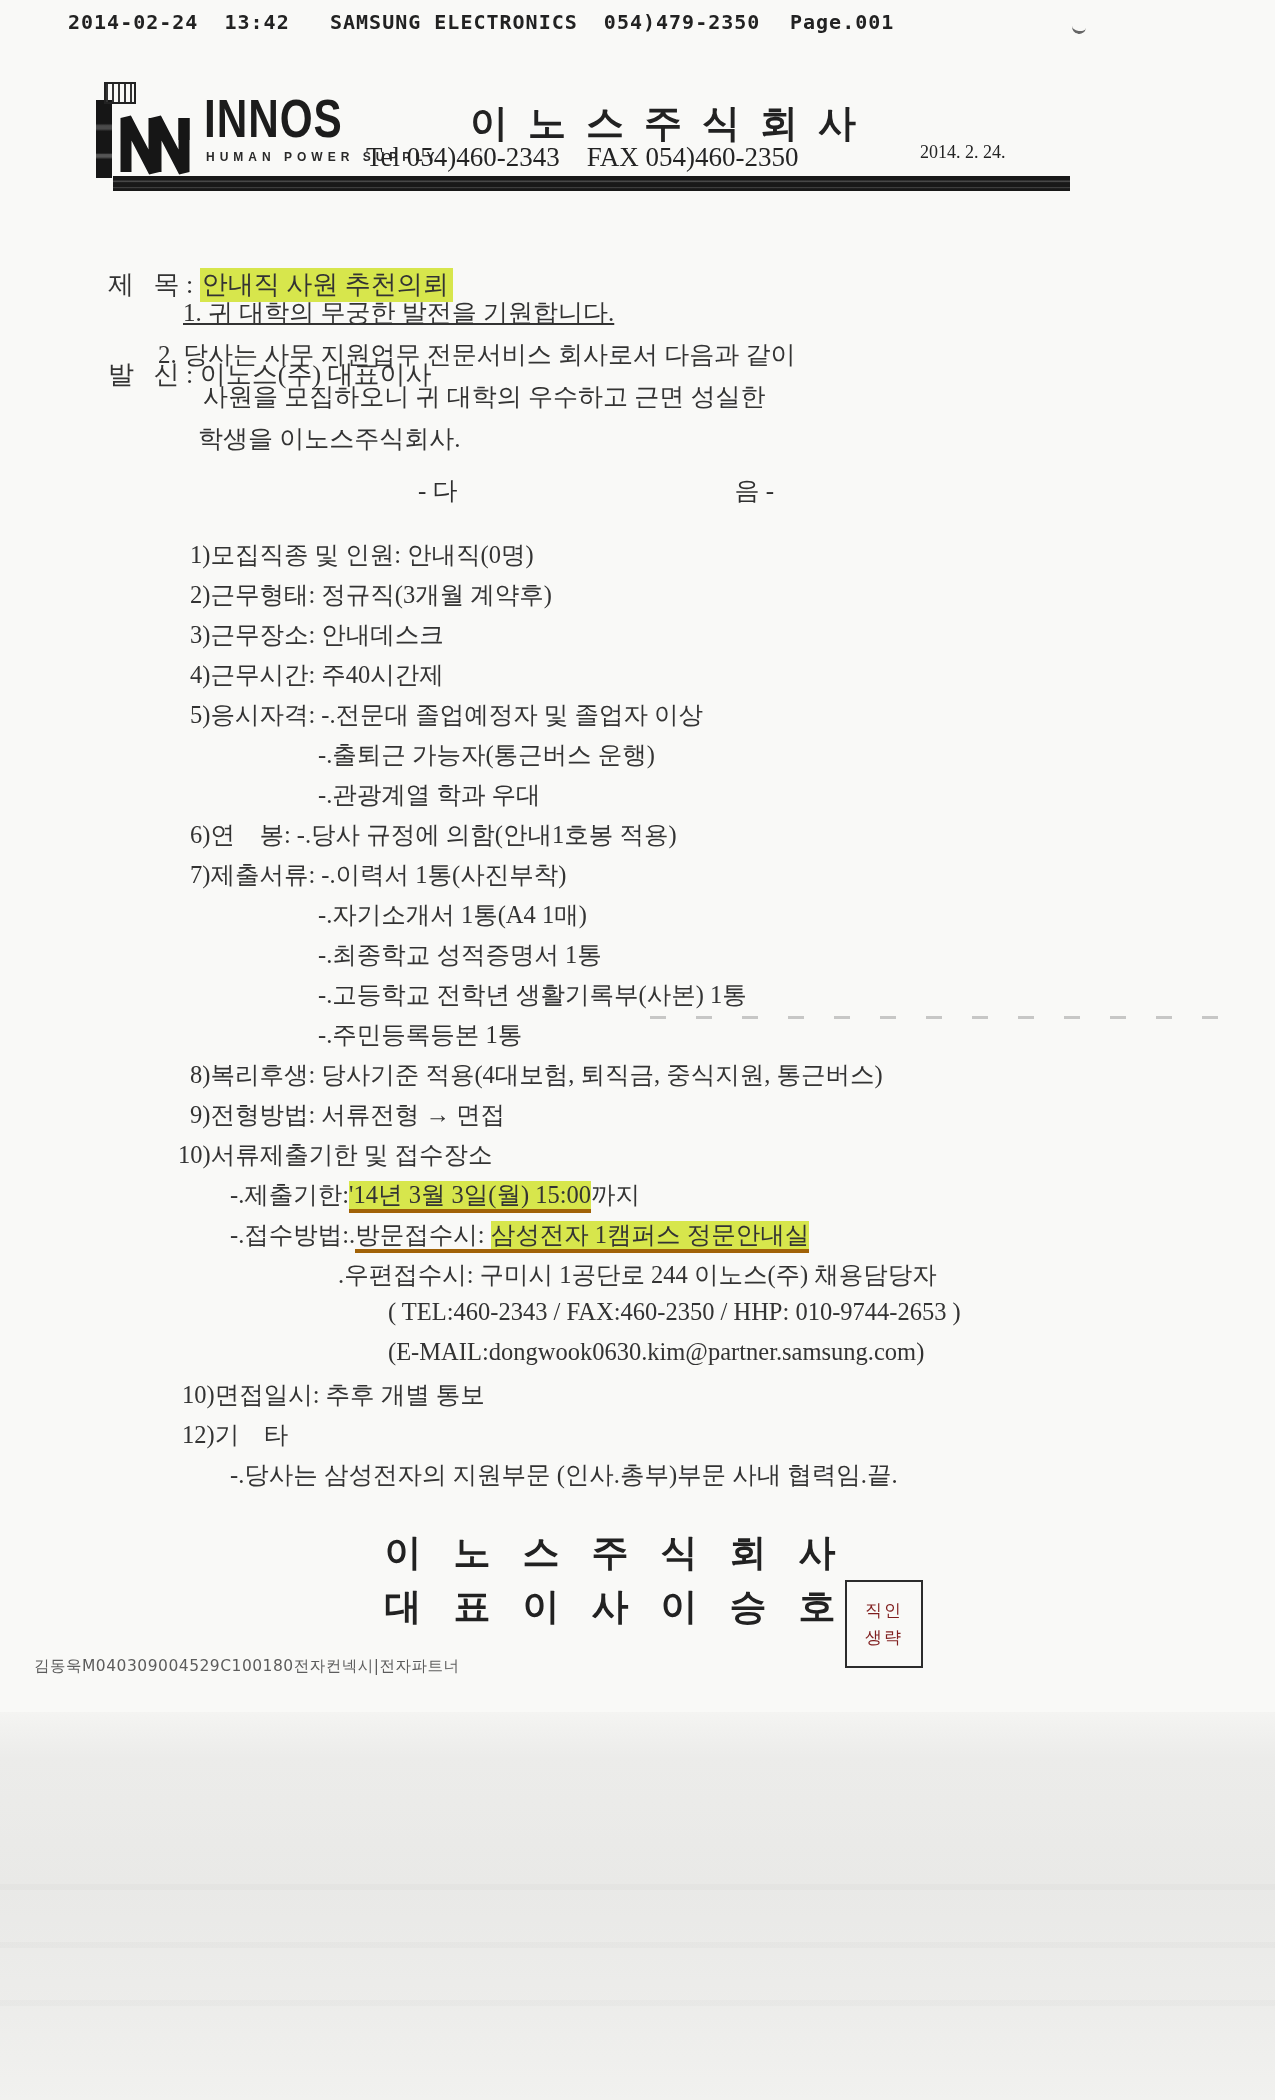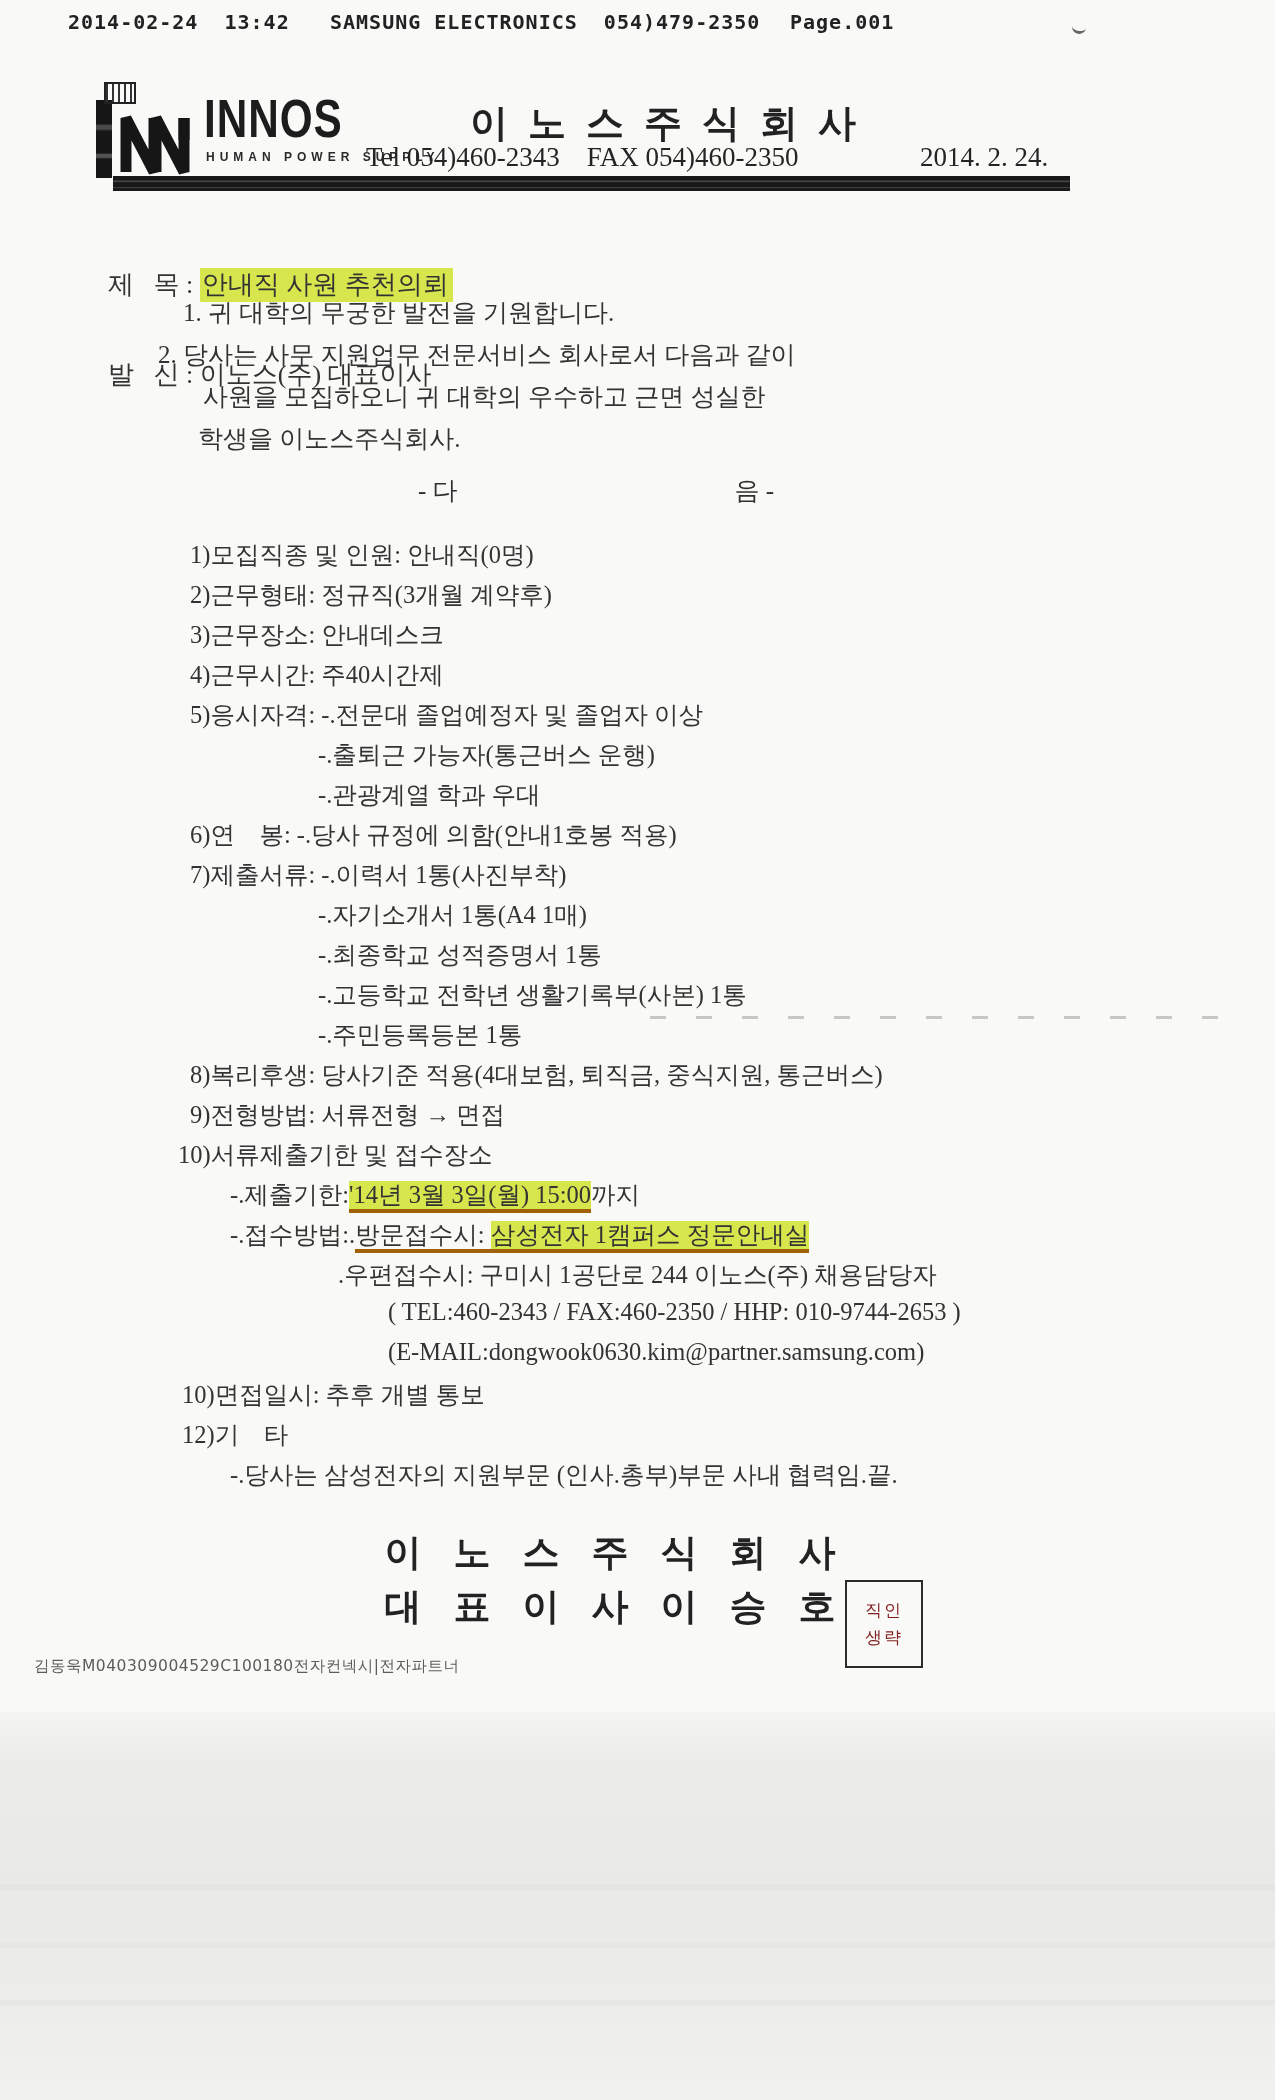--- a/index.html
+++ b/index.html
@@ -27,30 +27,30 @@
     background:repeating-linear-gradient(90deg,#333 0 2px,transparent 2px 6px);}
   .logo-mark{position:absolute;left:22px;top:18px;}
   .logo-text{position:absolute;left:108px;top:10px;font-family:"Liberation Sans",sans-serif;
     font-weight:700;font-size:46px;color:#1c1c1c;letter-spacing:1px;
     transform:scale(.92,1.15);transform-origin:left top;}
   .logo-sub{position:absolute;left:110px;top:72px;font-family:"Liberation Sans",sans-serif;
     font-weight:700;font-size:12px;color:#2a2a2a;letter-spacing:5px;white-space:nowrap;}
   .company-name{position:absolute;left:470px;top:38px;font-size:38px;font-weight:600;
     letter-spacing:20px;white-space:nowrap;color:#222;}
   .telfax{position:absolute;left:366px;top:82px;font-size:27px;white-space:pre;color:#242424;}
-  .head-date{position:absolute;left:920px;top:82px;font-size:27px;color:#242424;}
+  .head-date{position:absolute;left:920px;top:82px;font-size:18px;color:#242424;}
   .head-rule{position:absolute;left:113px;top:116px;width:957px;height:15px;background:
     linear-gradient(#181818 0 28%, #474747 32% 38%, #181818 44% 70%, #3d3d3d 74% 80%, #181818 84% 100%);}
   
   .doc{font-size:25px;line-height:1;white-space:pre;color:#333;}
   .meta{position:absolute;left:108px;top:222px;}
   .meta-line{height:40px;font-size:26px;white-space:pre;}
   .hl{background:#d7e64c;padding:2px 4px 3px 2px;}
   .intro{position:absolute;left:0;top:300px;width:100%;}
-  .intro-l1{position:absolute;left:183px;top:0;}
+  .intro-l1{position:absolute;left:183px;top:0;text-decoration:underline;}
   .intro-l2{position:absolute;left:158px;top:42px;}
   .intro-l3{position:absolute;left:203px;top:84px;}
   .intro-l4{position:absolute;left:198px;top:126px;}
   .divider{position:absolute;left:418px;top:474px;width:356px;display:flex;
     justify-content:space-between;font-size:25px;}
   
   .list{position:absolute;left:178px;top:538px;width:1040px;}
   .ln{height:40px;font-size:24.5px;white-space:pre;color:#333;}
   .m-main{margin-left:12px;}
   .m-sub{margin-left:140px;}

